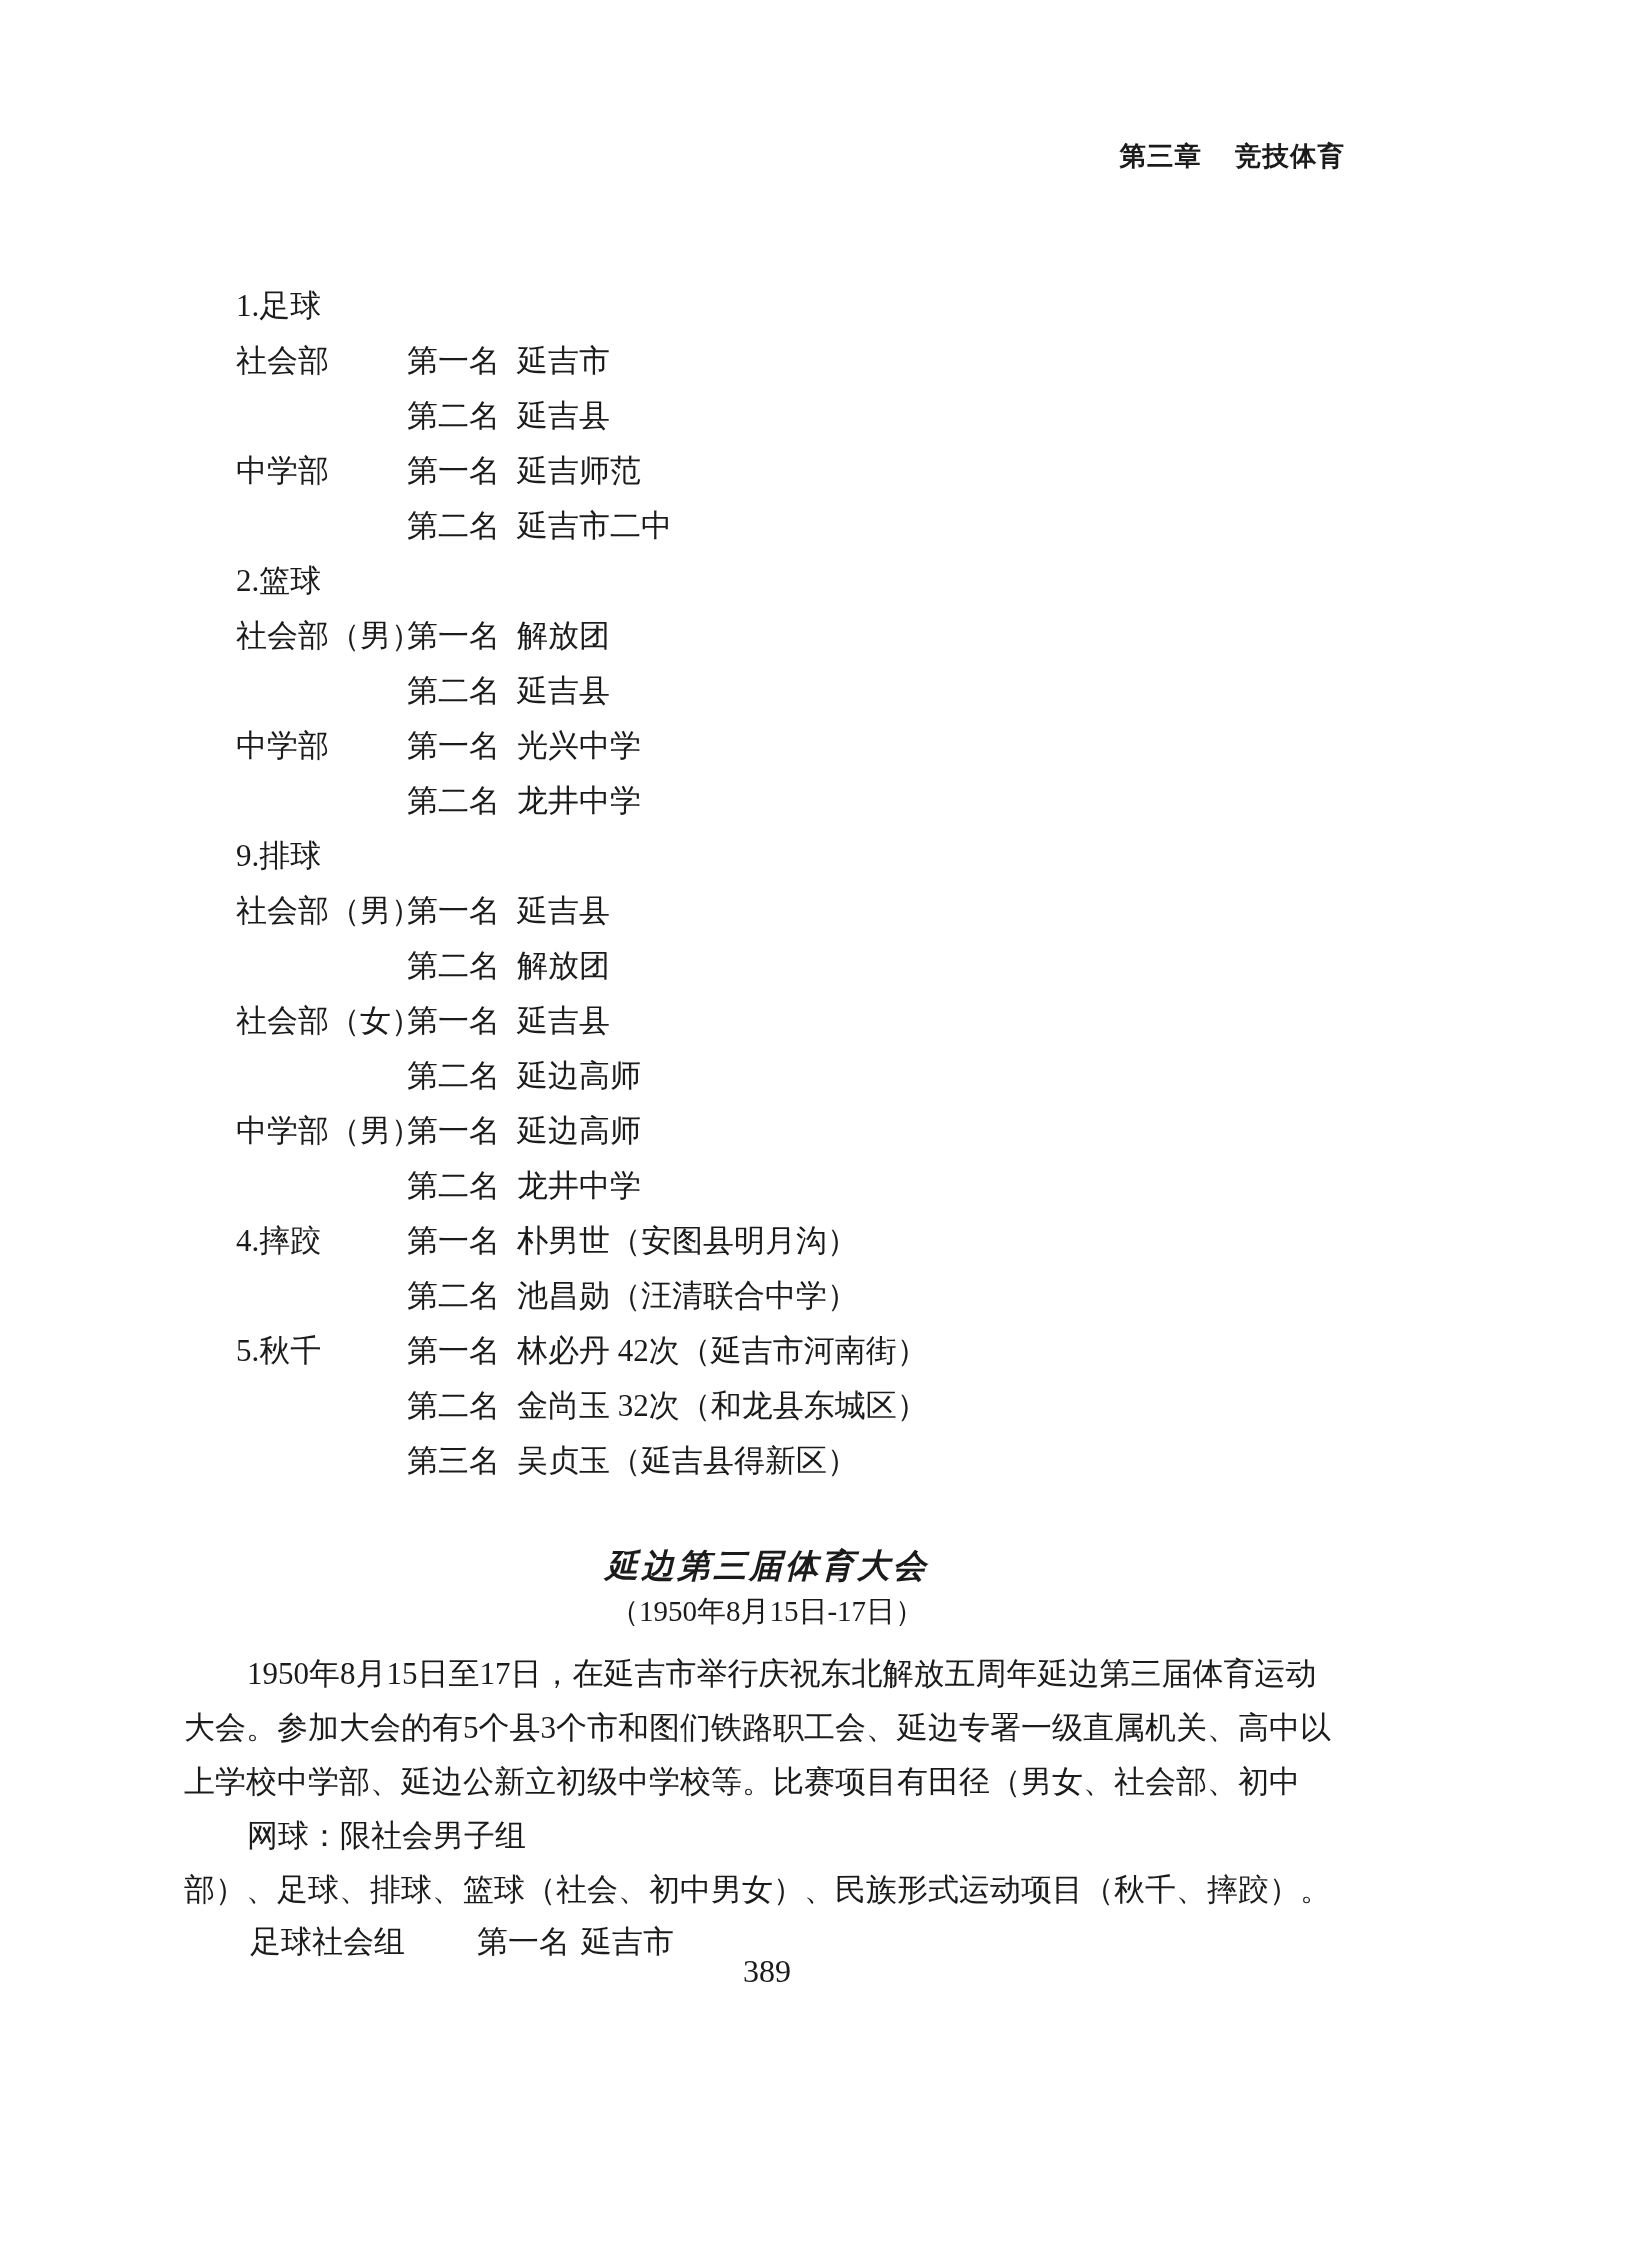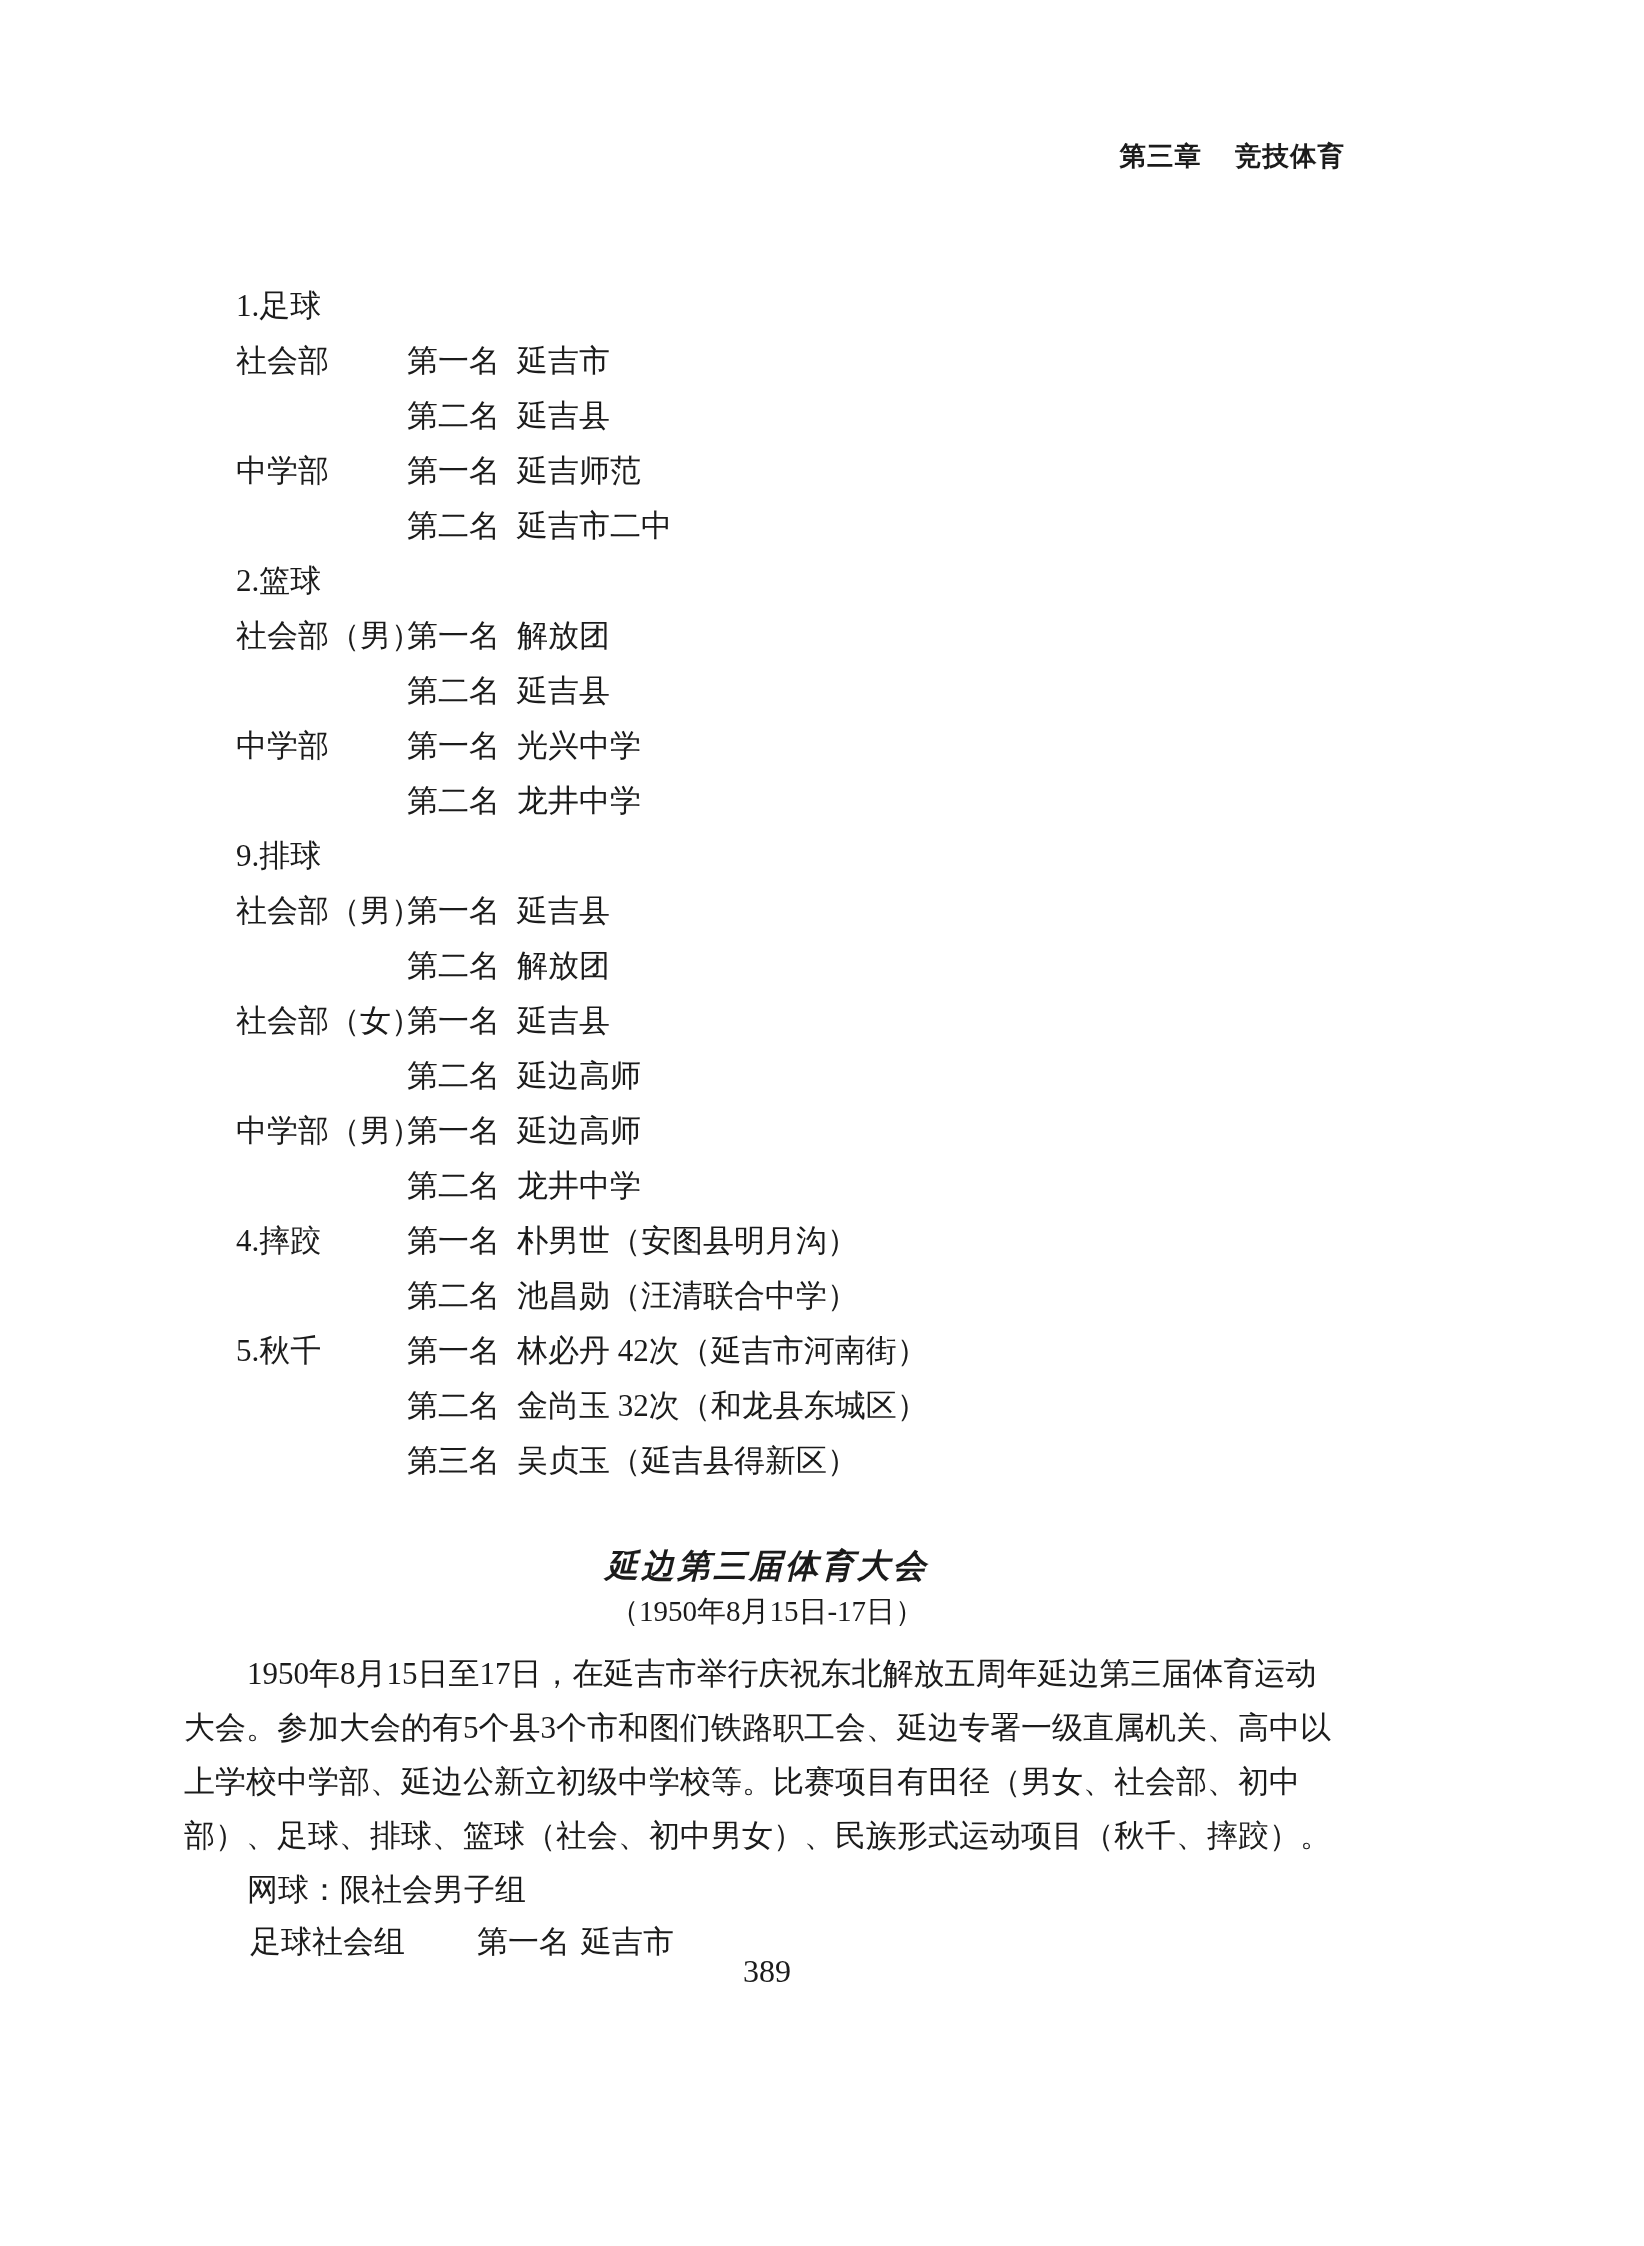--- a/index.html
+++ b/index.html
@@ -252,22 +252,22 @@
     </div>
   </div>
 
   <div class="section-title">延边第三届体育大会</div>
   <div class="section-date">（1950年8月15日-17日）</div>
 
   <div class="paragraph" id="paragraph">
       <div class="para-line indent">1950年8月15日至17日，在延吉市举行庆祝东北解放五周年延边第三届体育运动</div>
       <div class="para-line">大会。参加大会的有5个县3个市和图们铁路职工会、延边专署一级直属机关、高中以</div>
       <div class="para-line">上学校中学部、延边公新立初级中学校等。比赛项目有田径（男女、社会部、初中</div>
+      <div class="para-line indent">网球：限社会男子组</div>
       <div class="para-line">部）、足球、排球、篮球（社会、初中男女）、民族形式运动项目（秋千、摔跤）。</div>
-      <div class="para-line indent">网球：限社会男子组</div>
     </div>
 
   <div class="football-row">
     <span class="f-label">足球社会组</span>
     <span class="f-rank">第一名</span>
     <span class="f-name">延吉市</span>
   </div>
 
   <div class="page-number">389</div>
 

